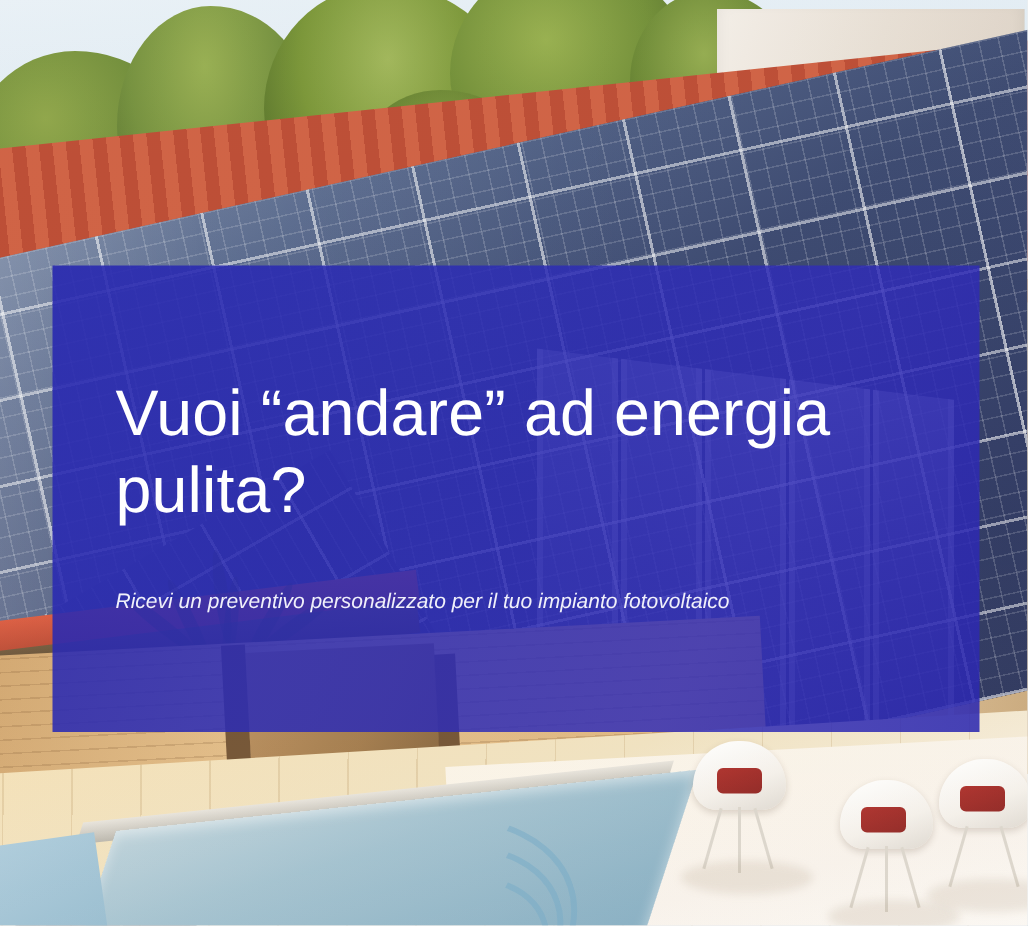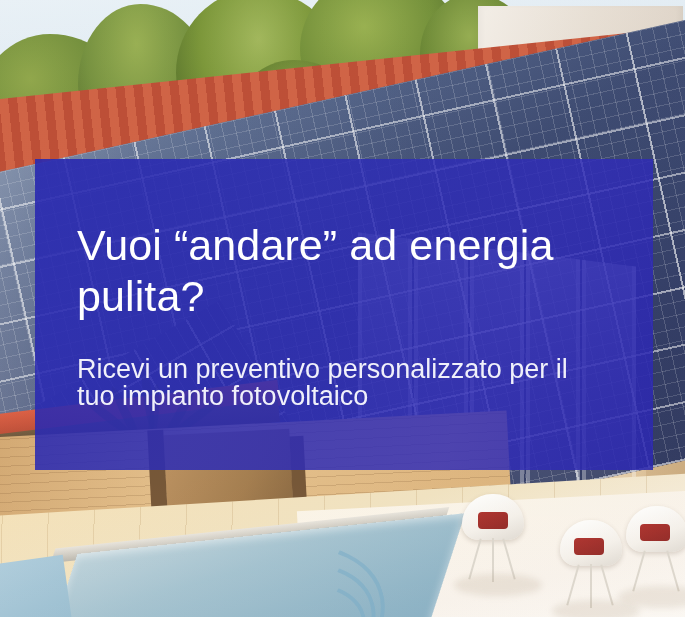--- a/index.html
+++ b/index.html
@@ -227,42 +227,43 @@
   
   .grade{
     position:absolute;inset:0;
     background:linear-gradient(180deg,rgba(255,252,245,.06) 0%,rgba(255,245,225,.05) 55%,rgba(255,250,240,.10) 100%);
     pointer-events:none;
   }
 
   
   .overlay{
     position:absolute;
-    left:35px;top:159px;width:618px;height:311px;
+    left:35px;top:177px;width:618px;height:311px;
     background:linear-gradient(116deg,rgba(40,40,176,.90) 0%,rgba(44,44,180,.86) 38%,rgba(48,44,184,.83) 72%,rgba(44,40,176,.87) 100%);
     box-sizing:border-box;
     padding:0 42px;
     display:flex;flex-direction:column;justify-content:center;
   }
   .headline{
     margin:0 0 0 0;
     color:#ffffff;
     font-size:43px;
     line-height:51px;
     font-weight:300;
     letter-spacing:.1px;
     max-width:540px;
   }
   .sub{
     margin:34px 0 0 0;
     color:#f0f0fa;
-    font-size:27px;
+    font-size:14px;
     line-height:27px;
     font-weight:400;
     max-width:530px;
+    font-style:italic;
   }
 </style>
 </head>
 <body>
 
 <div class="hero">
 
   <div class="photo">
 
     <div class="sky"></div>

